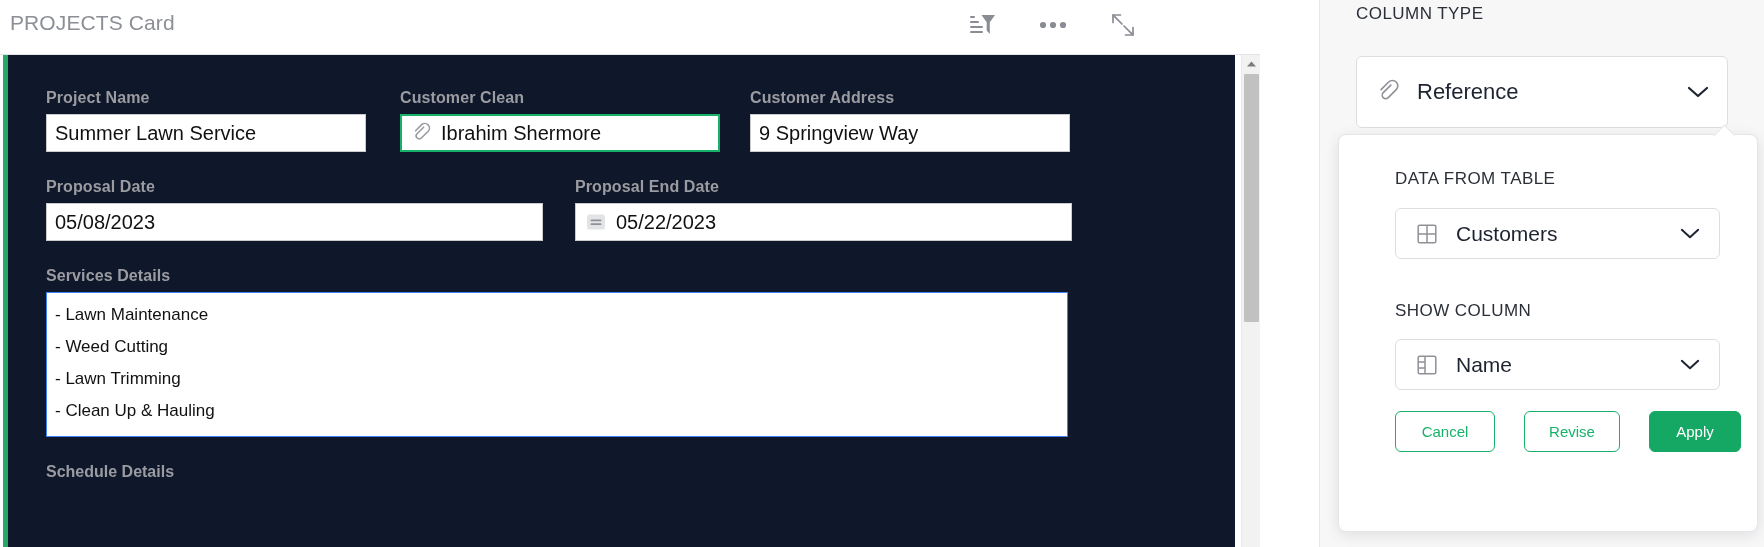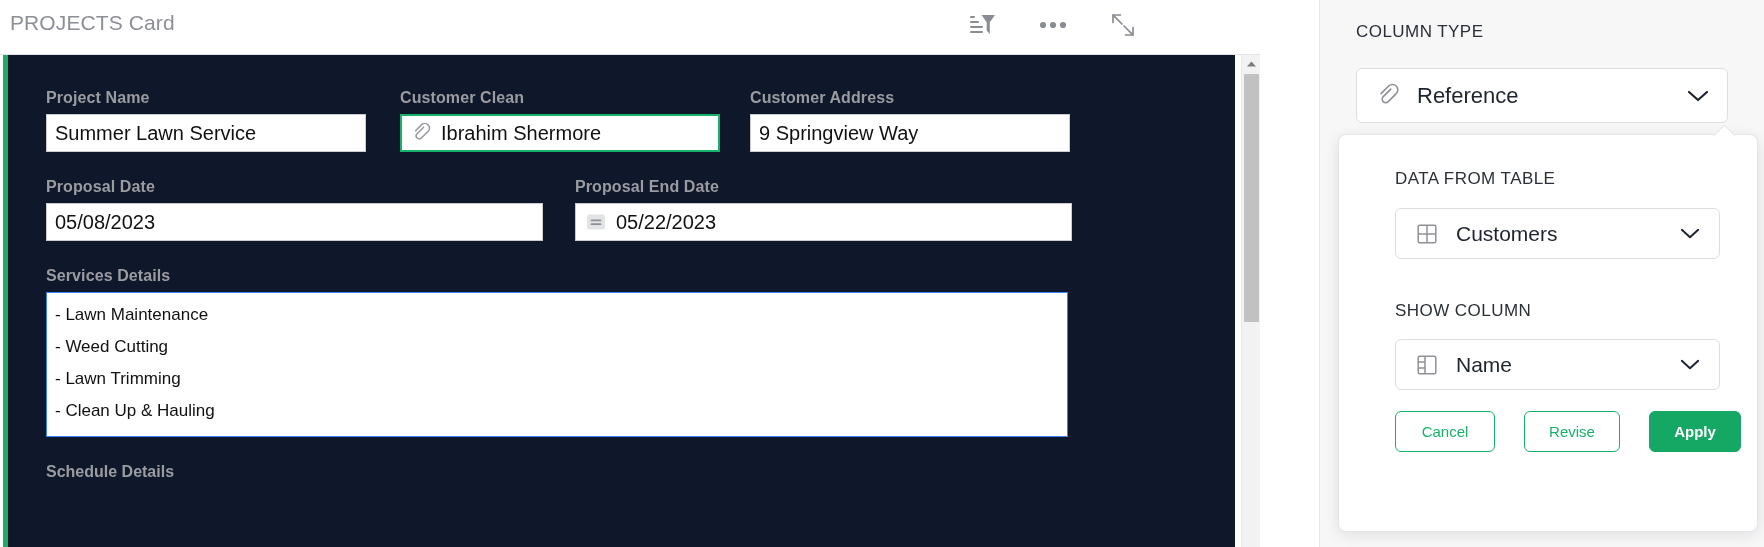--- a/index.html
+++ b/index.html
@@ -169,21 +169,21 @@
 
   
   .settings-pane {
     position: relative;
     width: 444px;
     height: 547px;
     background: #f7f7f8;
   }
   .section-caption {
     position: absolute;
-    left: 36px; top: 22px;
+    left: 36px; top: 4px;
     font-size: 17px;
     color: #2b2f38;
     letter-spacing: .45px;
     white-space: nowrap;
   }
 
   .select-box {
     position: relative;
     border: 1px solid #dcdee1;
     border-radius: 6px;
@@ -207,22 +207,22 @@
   }
   .select-chevron {
     width: 34px; height: 28px;
     flex: 0 0 34px;
     margin-right: 12px;
     display: flex; align-items: center; justify-content: center;
   }
 
   #column-type-select {
     position: absolute;
-    left: 36px; top: 68px;
-    width: 372px; height: 55px;
+    left: 36px; top: 56px;
+    width: 372px; height: 72px;
   }
 
   
   .popover {
     position: absolute;
     left: 18px; top: 134px;
     width: 420px; height: 398px;
     background: #ffffff;
     border: 1px solid #e4e5e8;
     border-radius: 8px;
@@ -291,21 +291,21 @@
     background: #ffffff;
     color: #17b26a;
   }
   .btn-filled {
     border: 1px solid #15a864;
     background: #15a864;
     color: #ffffff;
   }
   #cancel-button { width: 100px; }
   #revise-button { width: 96px; }
-  #apply-button  { width: 92px; font-weight: bold; }
+  #apply-button  { width: 92px; }
 </style>
 </head>
 <body>
 
 <div id="root">
 
   <div class="card-pane">
 
     <div class="card-header">
       <div class="card-title">PROJECTS Card</div>

